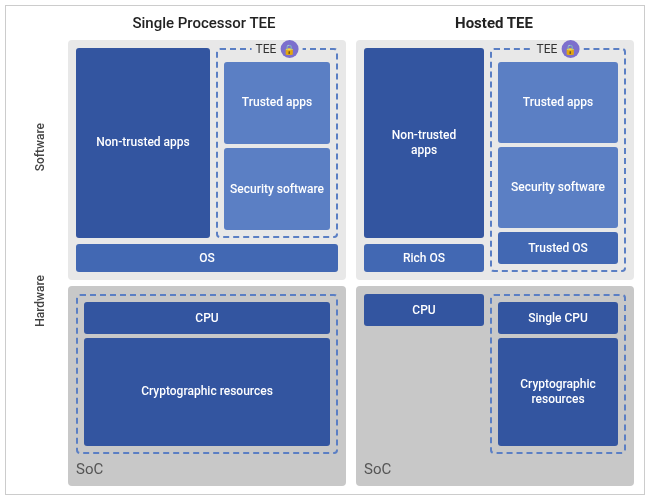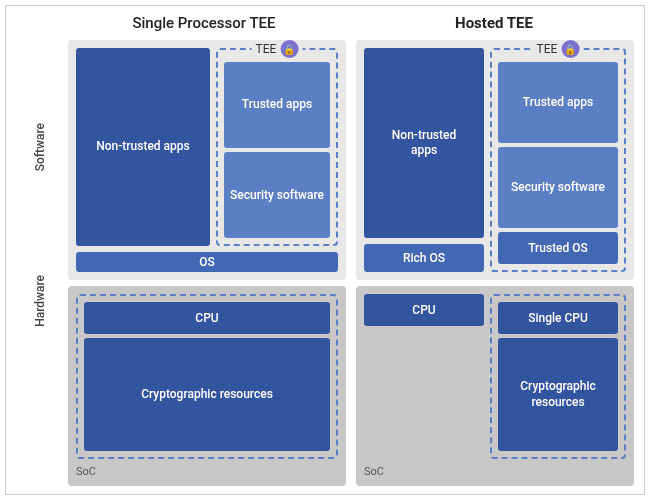--- a/index.html
+++ b/index.html
@@ -51,21 +51,21 @@
       background: #c8c8c8;
       border-radius: 4px;
       padding: 8px;
       display: flex;
       flex-direction: column;
       gap: 6px;
       position: relative;
       flex: 1;
     }
     .soc-label {
-      font-size: 11px;
+      font-size: 15px;
       color: #555;
       margin-top: 0;
     }
     
     .tee-box {
       border: 2px dashed #5b7fc4;
       border-radius: 4px;
       padding: 6px;
       position: relative;
       display: flex;
@@ -210,21 +210,21 @@
             <div class="tee-box" style="flex:1; min-height:80px;">
               <div class="tee-label">
                 <span>TEE</span>
                 <span class="lock-icon">🔒</span>
               </div>
               <div class="light-blue-box" style="flex:1; margin-top:6px;">Trusted apps</div>
               <div class="light-blue-box" style="flex:1;">Security software</div>
             </div>
           </div>
 
-          <div class="medium-blue-box" style="height:20px;">OS</div>
+          <div class="medium-blue-box" style="height:28px;">OS</div>
         </div>
 
         <div class="hardware-section" style="flex:1.8; position:relative;">
           <div class="tee-dashed-hardware" style="flex:1;">
             <div class="blue-box" style="height:32px;">CPU</div>
             <div class="blue-box" style="flex:1;">Cryptographic resources</div>
           </div>
           <div class="soc-label">SoC</div>
         </div>
       </div>

